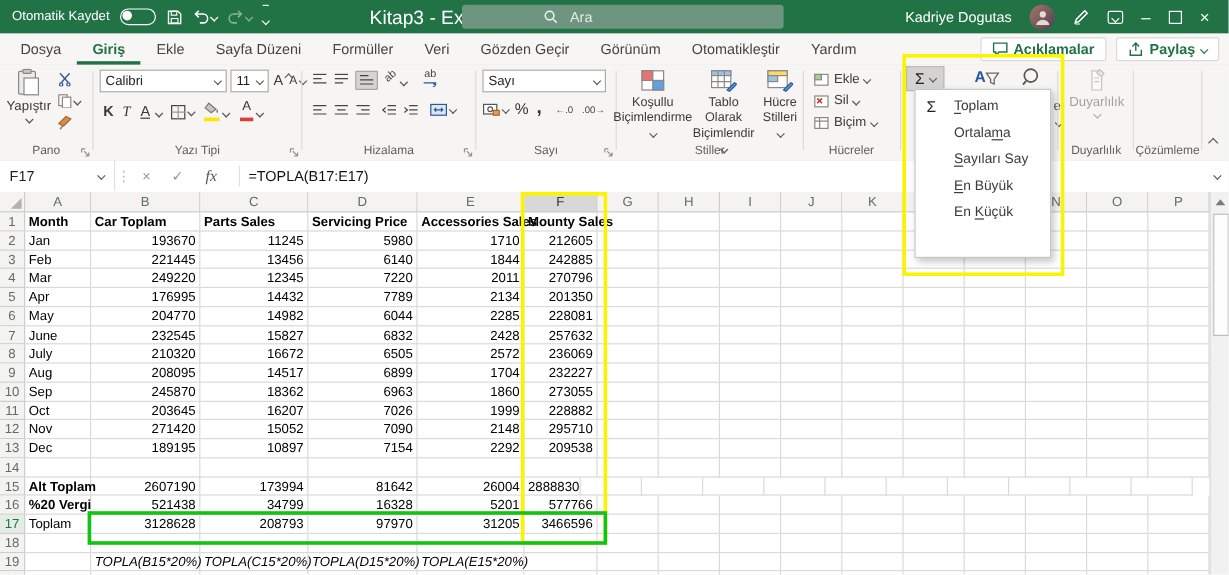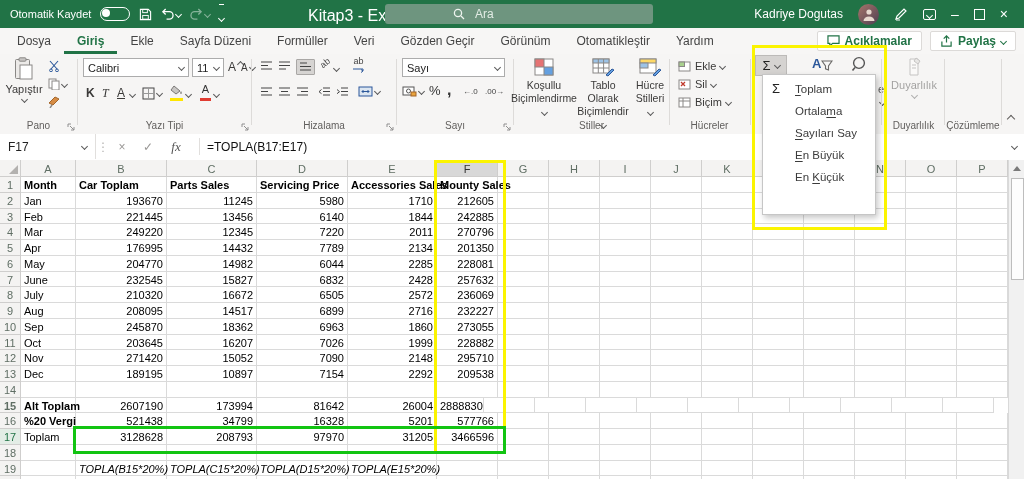--- a/index.html
+++ b/index.html
@@ -677,21 +677,21 @@
           <div class="gc " style="width: 51px;"></div>
           <div class="gc " style="width: 51px;"></div>
           <div class="gc " style="width: 51px;"></div>
         </div>
         <div class="grow " style="height: 15.75px;">
           <div class="gc rh" style="width: 21px;">9</div>
           <div class="gc " style="width: 55px;">Aug</div>
           <div class="gc num" style="width: 91px;">208095</div>
           <div class="gc num" style="width: 90px;">14517</div>
           <div class="gc num" style="width: 91px;">6899</div>
-          <div class="gc num" style="width: 89px;">2716</div>
+          <div class="gc num" style="width: 89px;">1704</div>
           <div class="gc num" style="width: 61px;">232227</div>
           <div class="gc " style="width: 51px;"></div>
           <div class="gc " style="width: 51px;"></div>
           <div class="gc " style="width: 51px;"></div>
           <div class="gc " style="width: 51px;"></div>
           <div class="gc " style="width: 51px;"></div>
           <div class="gc " style="width: 51px;"></div>
           <div class="gc " style="width: 51px;"></div>
           <div class="gc " style="width: 51px;"></div>
           <div class="gc " style="width: 51px;"></div>
@@ -786,21 +786,21 @@
           <div class="gc " style="width: 51px;"></div>
           <div class="gc " style="width: 51px;"></div>
           <div class="gc " style="width: 51px;"></div>
           <div class="gc " style="width: 51px;"></div>
           <div class="gc " style="width: 51px;"></div>
           <div class="gc " style="width: 51px;"></div>
           <div class="gc " style="width: 51px;"></div>
           <div class="gc " style="width: 51px;"></div>
         </div>
         <div class="grow " style="height: 15.75px;">
-          <div class="gc rh" style="width: 21px; font-weight: bold;">15</div>
+          <div class="gc rh" style="width: 21px;">15</div>
           <div class="gc b" style="width: 55px;">Alt Toplam</div>
           <div class="gc num" style="width: 91px;">2607190</div>
           <div class="gc num" style="width: 90px;">173994</div>
           <div class="gc num" style="width: 91px;">81642</div>
           <div class="gc num" style="width: 89px;">26004</div>
           <div class="gc num" style="width: 47px;">2888830</div>
           <div class="gc " style="width: 51px;"></div>
           <div class="gc " style="width: 51px;"></div>
           <div class="gc " style="width: 51px;"></div>
           <div class="gc " style="width: 51px;"></div>

